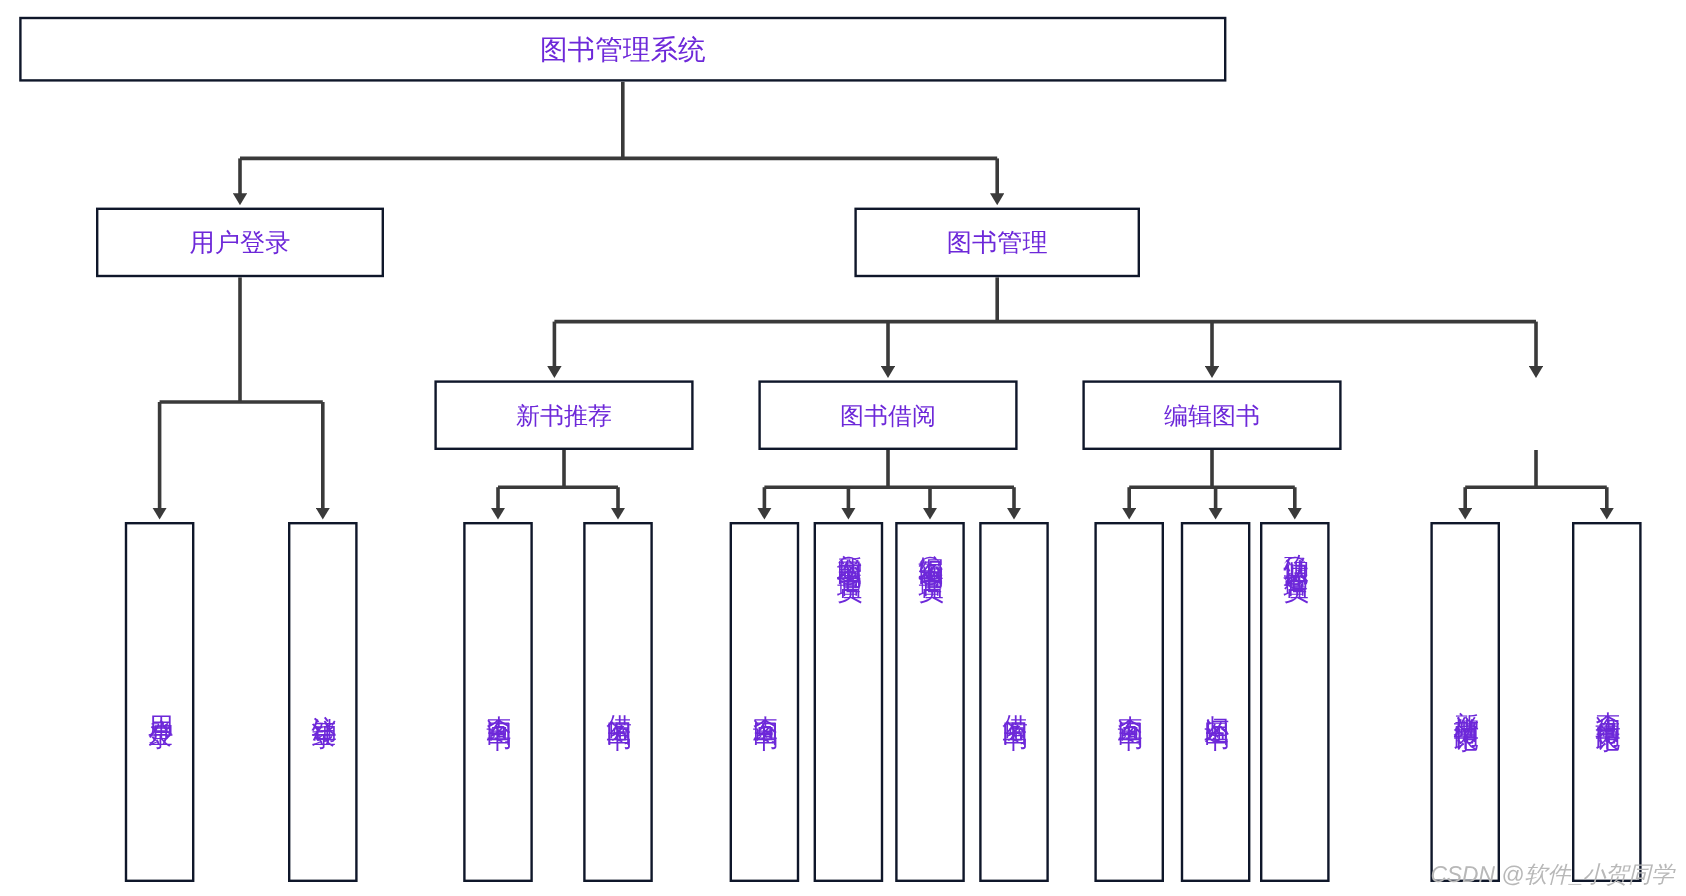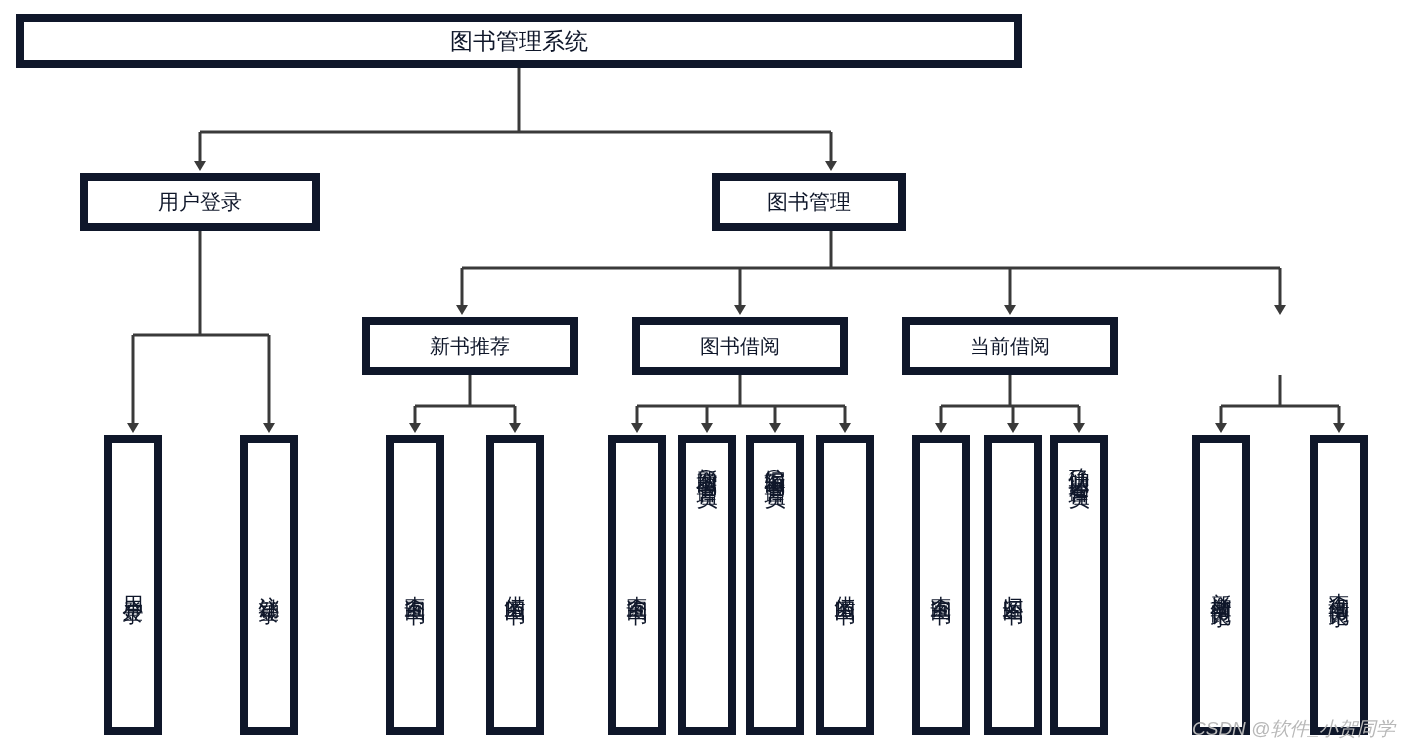--- a/index.html
+++ b/index.html
@@ -23,25 +23,25 @@
     left: 0;
     top: 0;
     width: 1405px;
     height: 747px;
     pointer-events: none;
   }
   .node {
     position: absolute;
     box-sizing: border-box;
     background: #ffffff;
-    border: 8px solid #0f172a;
+    border: 2px solid #0f172a;
     display: flex;
     align-items: center;
     justify-content: center;
-    color: #0f172a;
+    color: #6d28d9;
     z-index: 2;
   }
   .node.root {
     font-size: 23px;
   }
   .node.level1 {
     font-size: 21px;
   }
   .node.level2 {
     font-size: 20px;
@@ -143,32 +143,32 @@
     </g>
   </svg>
 
   <div class="node root" style="left:16px; top:14px; width:1006px; height:54px;">
     <span>图书管理系统</span>
   </div>
 
   <div class="node level1" style="left:80px; top:173px; width:240px; height:58px;">
     <span>用户登录</span>
   </div>
-  <div class="node level1" style="left:712px; top:173px; width:194px; height:58px;">
+  <div class="node level1" style="left:712px; top:173px; width:238px; height:58px;">
     <span>图书管理</span>
   </div>
 
   <div class="node level2" style="left:362px; top:317px; width:216px; height:58px;">
     <span>新书推荐</span>
   </div>
   <div class="node level2" style="left:632px; top:317px; width:216px; height:58px;">
     <span>图书借阅</span>
   </div>
   <div class="node level2" style="left:902px; top:317px; width:216px; height:58px;">
-    <span>当前借阅</span>
+    <span>编辑图书</span>
   </div>
 
   <div class="node leaf centered" style="left:104px; top:435px; width:58px; height:300px;">
     <span class="vtext">用户登录</span>
   </div>
   <div class="node leaf centered" style="left:240px; top:435px; width:58px; height:300px;">
     <span class="vtext">注销登录</span>
   </div>
   <div class="node leaf centered" style="left:386px; top:435px; width:58px; height:300px;">
     <span class="vtext">查询图书</span>

